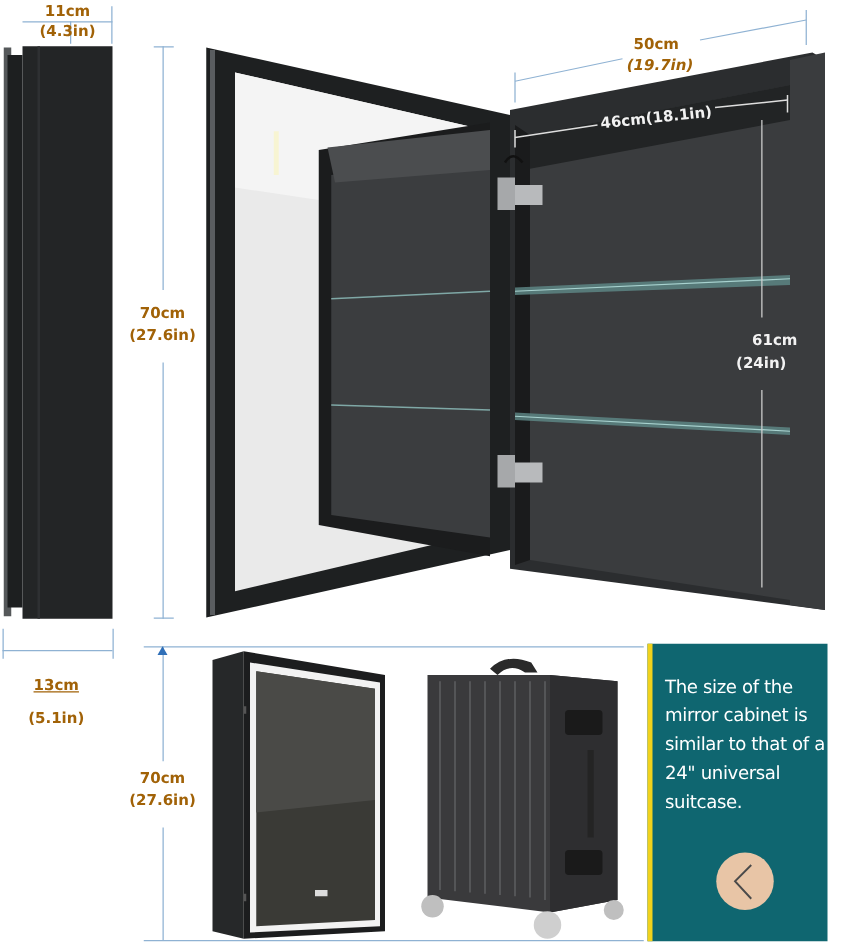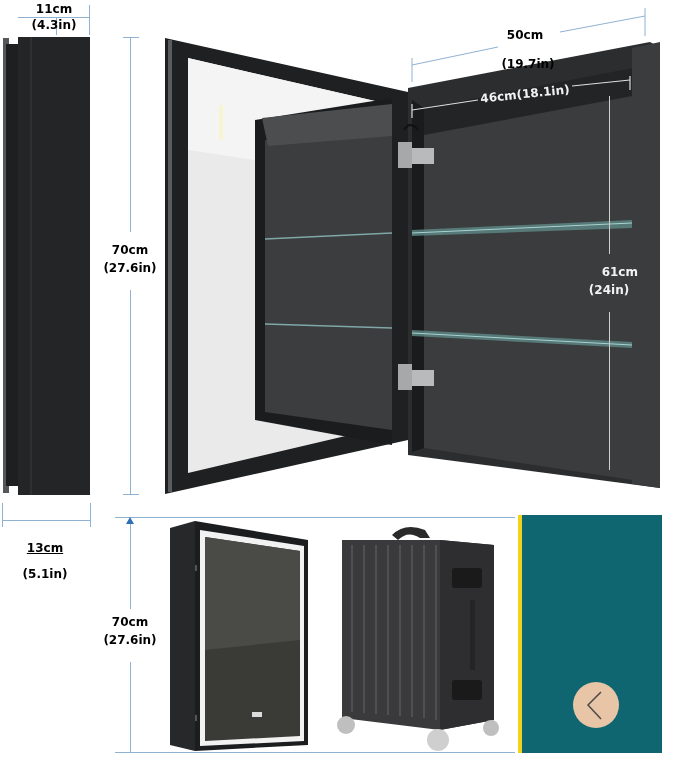--- a/index.html
+++ b/index.html
@@ -1,18 +1,18 @@
 <!DOCTYPE html>
 <html><head>
 <meta charset="utf-8">
 <style>
   html, body { margin: 0; padding: 0; background: #ffffff; }
   body { width: 679px; height: 757px; position: relative; overflow: hidden; font-family: "Liberation Sans", sans-serif; }
   .abs { position: absolute; }
-  .dim-label { position: absolute; font-family: "DejaVu Sans", sans-serif; font-weight: bold; color: #000000; font-size: 12px; text-align: center; line-height: 17px; }
+  .dim-label { position: absolute; font-family: "DejaVu Sans", sans-serif; font-weight: bold; color: #a16207; font-size: 12px; text-align: center; line-height: 17px; }
   .dim-line { position: absolute; background: #8fb2d3; }
   .white-label { position: absolute; font-family: "DejaVu Sans", sans-serif; font-weight: bold; color: #f2f2f2; font-size: 12px; text-align: center; line-height: 17px; }
   .white-line { position: absolute; background: #cfcfcf; }
   .panel { position: absolute; left: 518px; top: 515px; width: 144px; height: 238px; background: #0f6670; border-left: 4px solid #f1d21c; box-sizing: border-box; }
   .panel-text { position: absolute; left: 10px; top: 24px; width: 128px; color: #ffffff; font-family: "DejaVu Sans", sans-serif; font-size: 14.5px; line-height: 23px; letter-spacing: -0.3px; }
   .nav-btn { position: absolute; left: 51px; top: 167px; width: 46px; height: 46px; border-radius: 50%; background: #e8c5a6; cursor: pointer; }
 </style>
 </head>
 <body>
 
@@ -85,21 +85,21 @@
 </div>
 
 <div>
   <svg class="abs" style="left:400px; top:0px;" width="279" height="100" viewBox="400 0 279 100">
     <line x1="412" y1="58" x2="412" y2="82" stroke="#8fb2d3" stroke-width="1"></line>
     <line x1="645" y1="8" x2="645" y2="36" stroke="#8fb2d3" stroke-width="1"></line>
     <line x1="412" y1="65" x2="498" y2="47" stroke="#8fb2d3" stroke-width="1"></line>
     <line x1="560" y1="32" x2="645" y2="16" stroke="#8fb2d3" stroke-width="1"></line>
   </svg>
   <div class="dim-label" style="left:490px; top:27px; width:70px;">50cm</div>
-  <div class="dim-label" style="left:490px; top:56px; width:76px;">(19.7in)</div>
+  <div class="dim-label" style="left:490px; top:44px; width:76px;font-style:italic;">(19.7in)</div>
 </div>
 
 <div>
   <svg class="abs" style="left:400px; top:70px;" width="279" height="60" viewBox="400 70 279 60">
     <line x1="412" y1="104" x2="412" y2="118" stroke="#dedede" stroke-width="1.2"></line>
     <line x1="630" y1="76" x2="630" y2="90" stroke="#dedede" stroke-width="1.2"></line>
     <line x1="412" y1="110" x2="478" y2="100" stroke="#dedede" stroke-width="1.2"></line>
     <line x1="572" y1="86" x2="630" y2="80" stroke="#dedede" stroke-width="1.2"></line>
   </svg>
   <div class="white-label" style="left:472px; top:86px; width:106px; transform:rotate(-6deg);">46cm(18.1in)</div>
@@ -153,18 +153,19 @@
     <rect x="452" y="568" width="30" height="20" rx="3" fill="#1a1a1a"></rect>
     <rect x="452" y="680" width="30" height="20" rx="3" fill="#1a1a1a"></rect>
     <rect x="470" y="600" width="5" height="70" fill="#242424"></rect>
     <circle cx="346" cy="725" r="9" fill="#bfbfbf"></circle>
     <circle cx="438" cy="740" r="11" fill="#cfcfcf"></circle>
     <circle cx="491" cy="728" r="8" fill="#bfbfbf"></circle>
   </svg>
 </div>
 
 <div class="panel">
+  <div class="panel-text">The size of the mirror cabinet is similar to that of a 24" universal suitcase.</div>
   <div class="nav-btn">
     <svg width="46" height="46" viewBox="0 0 46 46">
       <polyline points="28,10 15,23 28,37" fill="none" stroke="#4a4a4a" stroke-width="1.5"></polyline>
     </svg>
   </div>
 </div>
 
 </body></html>

